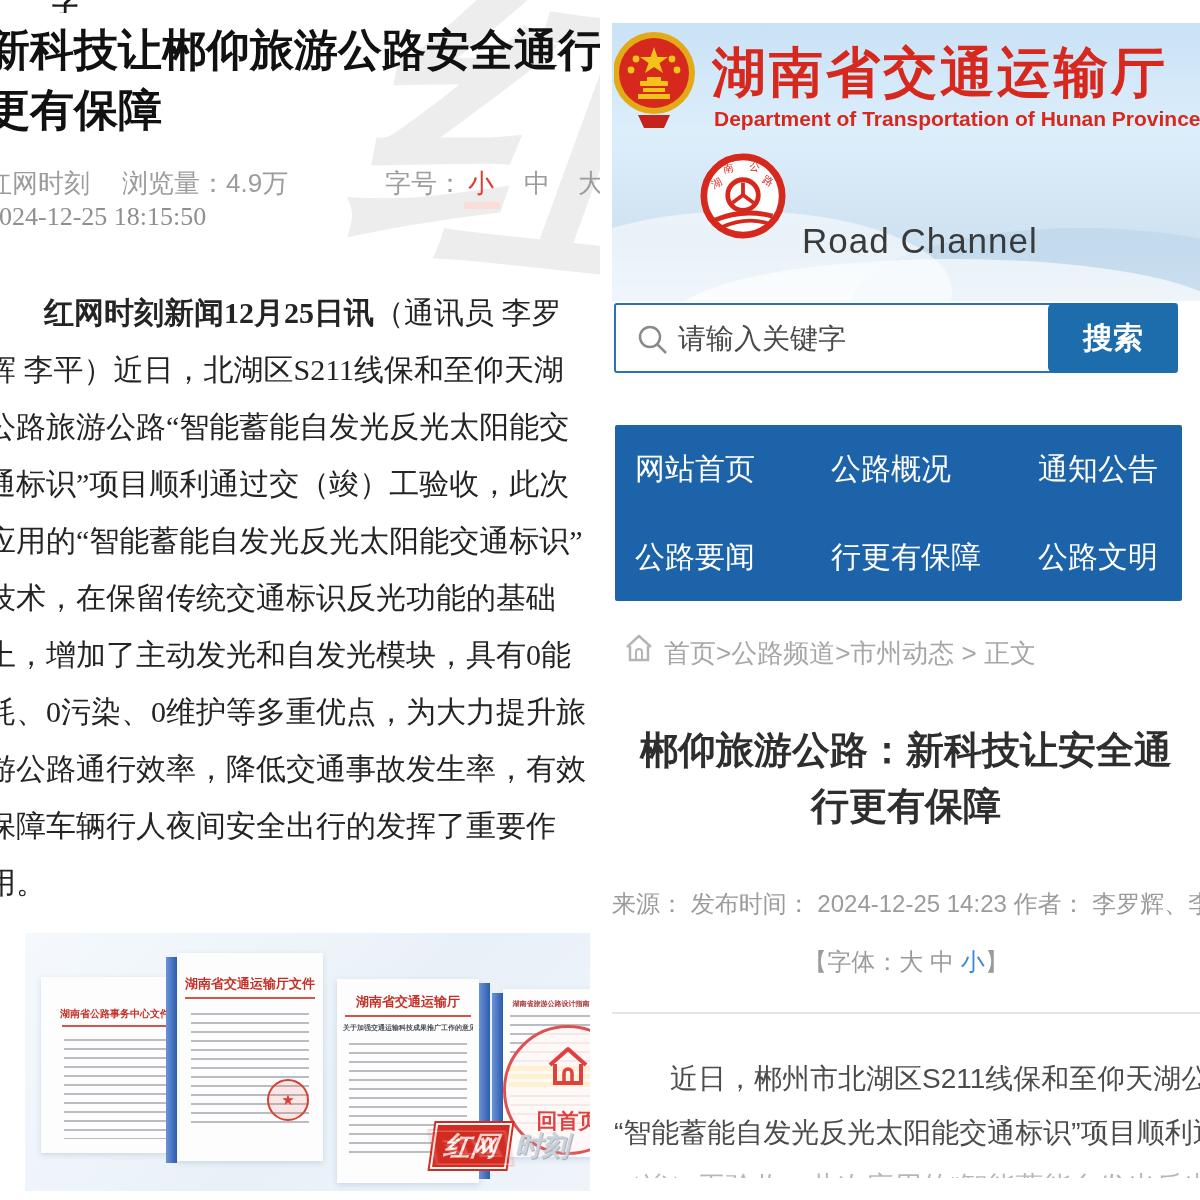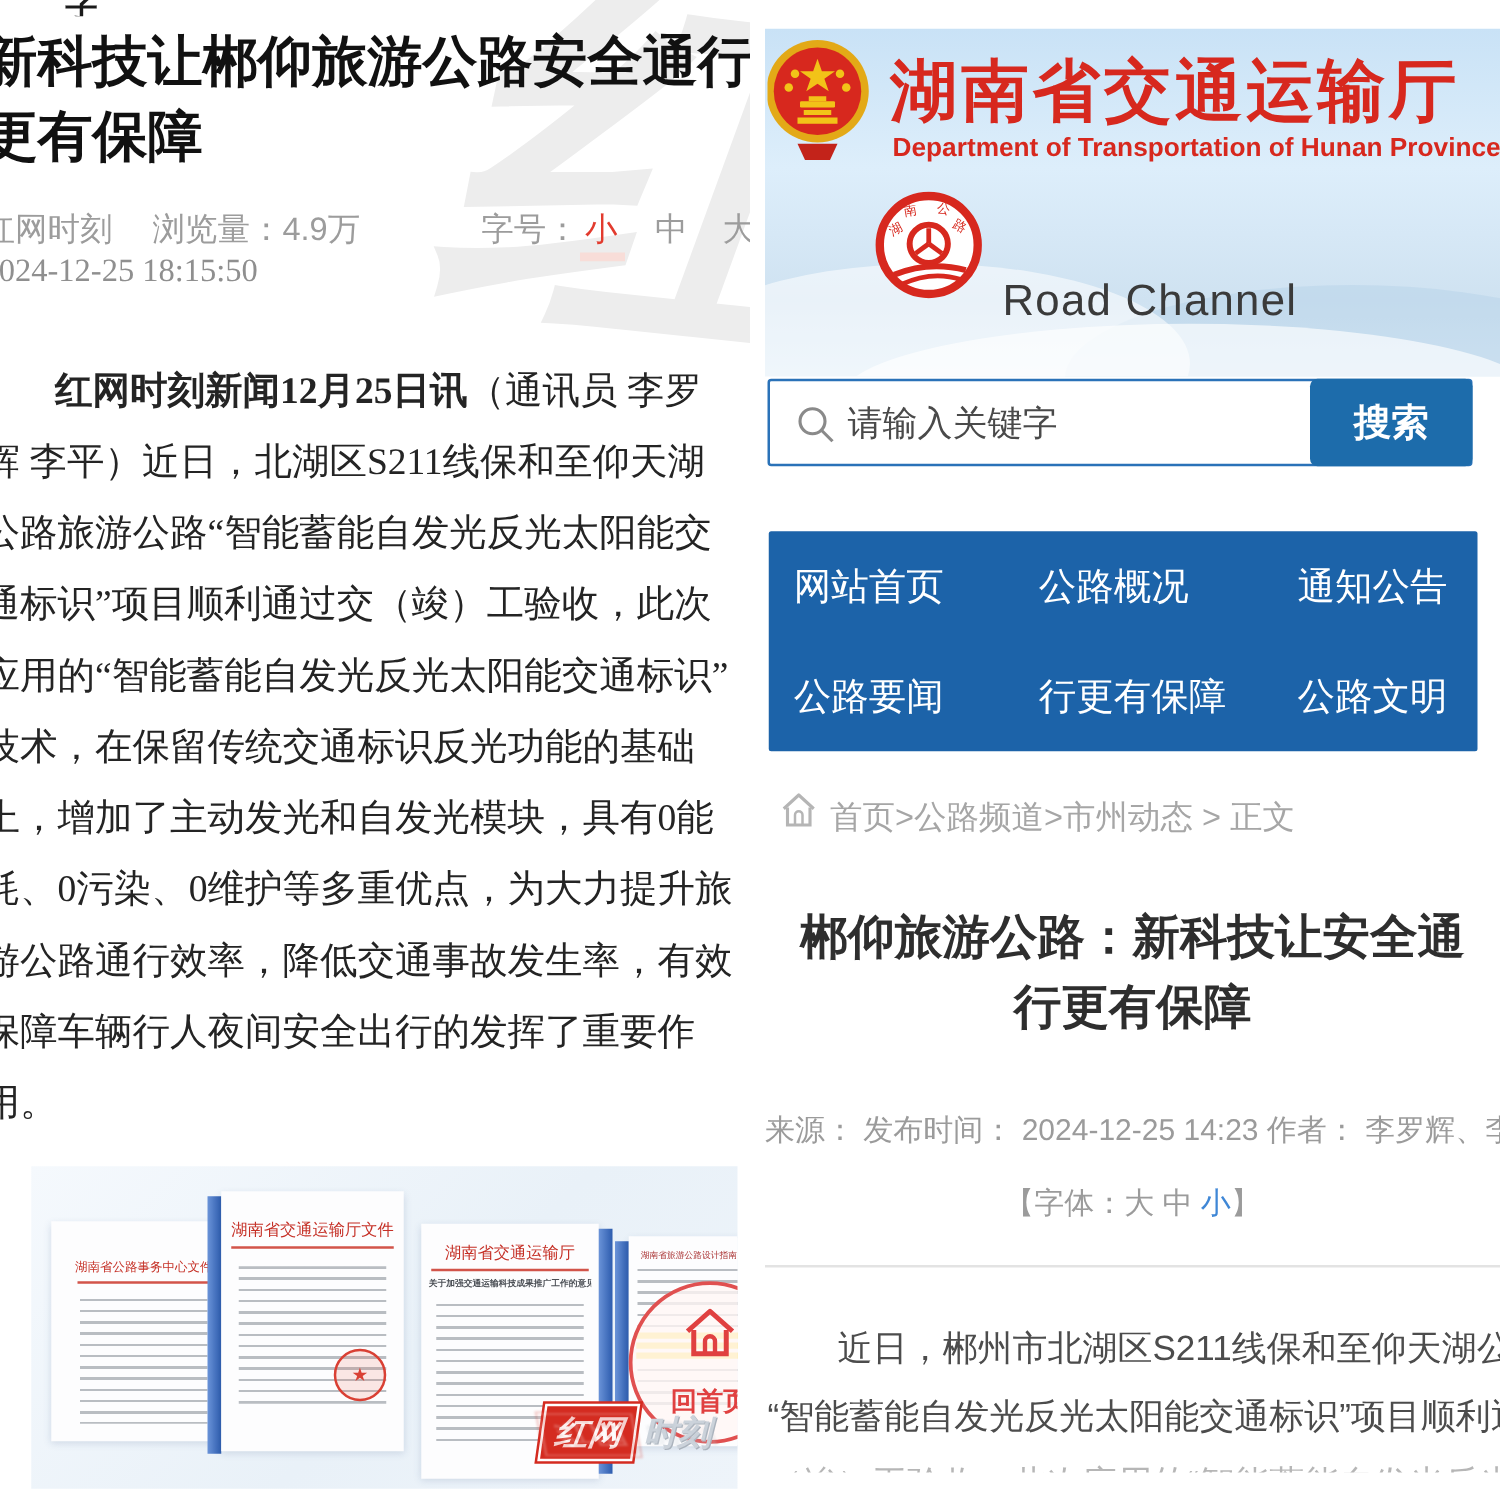--- a/index.html
+++ b/index.html
@@ -32,21 +32,21 @@
            font-family:"Liberation Serif","DejaVu Serif",serif;
            font-size:30px;line-height:57px;color:#242424;}
   .lp-body .lead{white-space:nowrap;padding-left:58px;}
   .lp-body .lead b{font-weight:700;}
   .lbody-line{white-space:nowrap;}
 
   
   .lp-image{position:absolute;left:25px;top:933px;width:565px;height:258px;overflow:hidden;z-index:1;
             background:linear-gradient(135deg,#f5f9fd 0%,#e9f1f8 55%,#eef4fa 100%);}
   .doc{position:absolute;background:#fdfdfe;box-shadow:0 2px 6px rgba(60,90,140,.18);}
-  .doc-title{color:#c53026;font-weight:normal;text-align:center;white-space:nowrap;overflow:hidden;}
+  .doc-title{color:#c53026;font-weight:bold;text-align:center;white-space:nowrap;overflow:hidden;}
   .doc-rule{height:2px;background:#d2544a;margin:4px 8px;}
   .doc-text{background:repeating-linear-gradient(180deg,#b9bdc2 0 2px,transparent 2px 9px);}
   .doc-sub{color:#4b4f55;font-weight:bold;text-align:center;font-size:7px;line-height:10px;white-space:nowrap;overflow:hidden;}
   .spine{position:absolute;width:11px;background:linear-gradient(90deg,#6a93d8,#2d5cae);}
   .doc1{left:16px;top:44px;width:122px;height:176px;padding-left:13px;}
   .doc2{left:152px;top:20px;width:146px;height:208px;}
   .doc2-spine{left:141px;top:24px;height:206px;}
   .doc3{left:312px;top:46px;width:142px;height:204px;}
   .doc3-spine{left:454px;top:50px;height:196px;}
   .doc4{left:478px;top:56px;width:96px;height:168px;}

